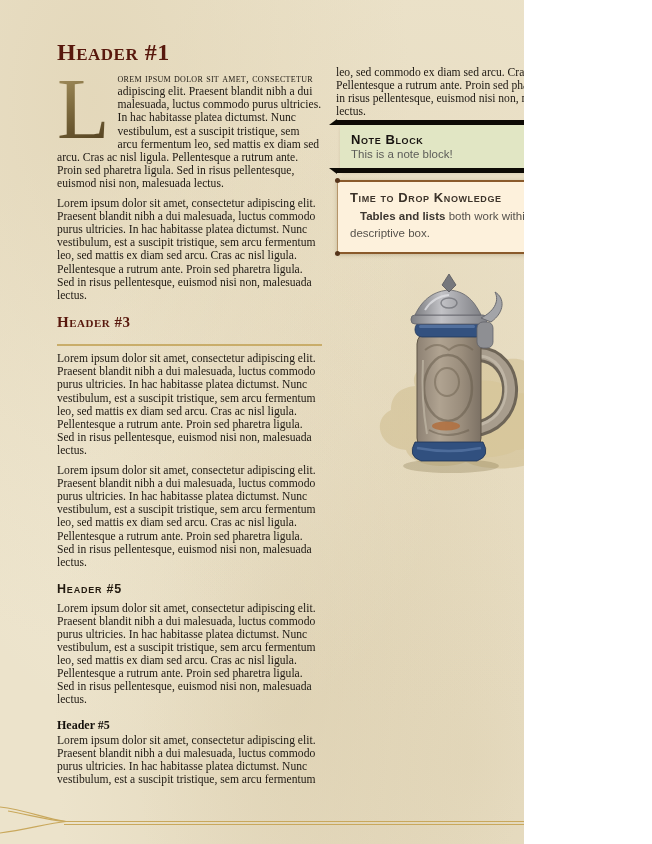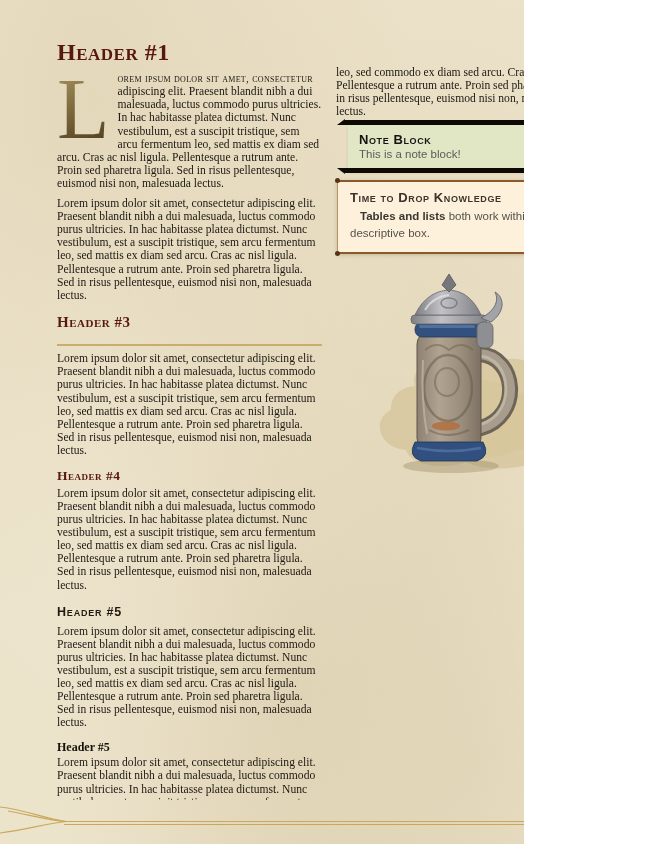--- a/index.html
+++ b/index.html
@@ -46,21 +46,21 @@
   .drop-cap {
     float:left; font-family:"Liberation Serif", serif;
     font-size:86px; line-height:.74; padding:6px 8px 0 0;
     background:linear-gradient(160deg,#a4905e 0%,#7d6a3e 45%,#4f3d1d 100%);
     -webkit-background-clip:text; background-clip:text; color:transparent;
     font-weight:400;
   }
 
   
   .note {
-    position:relative; margin:6px 12px 12px; padding:7px 11px 8px;
+    position:relative; margin:6px 4px 12px; padding:7px 11px 8px;
     background:#e1e6c4; box-shadow:2px 3px 4px rgba(60,48,20,.4);
   }
   .note-bar { position:absolute; left:-3px; right:-3px; height:5px; background:#0d0a05; }
   .note-bar.top { top:-5px; } .note-bar.bottom { bottom:-5px; }
   .note-bar.top::before    { content:""; position:absolute; left:-8px; bottom:0;  border-bottom:6px solid #0d0a05; border-left:8px solid transparent; }
   .note-bar.top::after     { content:""; position:absolute; right:-8px; bottom:0; border-bottom:6px solid #0d0a05; border-right:8px solid transparent; }
   .note-bar.bottom::before { content:""; position:absolute; left:-8px; top:0;  border-top:6px solid #0d0a05; border-left:8px solid transparent; }
   .note-bar.bottom::after  { content:""; position:absolute; right:-8px; top:0; border-top:6px solid #0d0a05; border-right:8px solid transparent; }
   .note-title {
     font-family:"Liberation Sans", sans-serif; font-variant:small-caps;
@@ -103,21 +103,20 @@
     <p class="body-text">
       <span class="drop-cap">L</span><span class="lead-caps">orem ipsum dolor sit amet, consectetur</span>
       <span>adipiscing elit. Praesent blandit nibh a dui malesuada, luctus commodo purus ultricies. In hac habitasse platea dictumst. Nunc vestibulum, est a suscipit tristique, sem arcu fermentum leo, sed mattis ex diam sed arcu. Cras ac nisl ligula. Pellentesque a rutrum ante. Proin sed pharetra ligula. Sed in risus pellentesque, euismod nisi non, malesuada lectus.</span>
     </p>
 
     <p class="body-text">Lorem ipsum dolor sit amet, consectetur adipiscing elit. Praesent blandit nibh a dui malesuada, luctus commodo purus ultricies. In hac habitasse platea dictumst. Nunc vestibulum, est a suscipit tristique, sem arcu fermentum leo, sed mattis ex diam sed arcu. Cras ac nisl ligula. Pellentesque a rutrum ante. Proin sed pharetra ligula. Sed in risus pellentesque, euismod nisi non, malesuada lectus.</p>
 
     <h3>Header #3</h3>
     <p class="body-text">Lorem ipsum dolor sit amet, consectetur adipiscing elit. Praesent blandit nibh a dui malesuada, luctus commodo purus ultricies. In hac habitasse platea dictumst. Nunc vestibulum, est a suscipit tristique, sem arcu fermentum leo, sed mattis ex diam sed arcu. Cras ac nisl ligula. Pellentesque a rutrum ante. Proin sed pharetra ligula. Sed in risus pellentesque, euismod nisi non, malesuada lectus.</p>
 
-    <h4>Header #4</h4>
     <p class="body-text">Lorem ipsum dolor sit amet, consectetur adipiscing elit. Praesent blandit nibh a dui malesuada, luctus commodo purus ultricies. In hac habitasse platea dictumst. Nunc vestibulum, est a suscipit tristique, sem arcu fermentum leo, sed mattis ex diam sed arcu. Cras ac nisl ligula. Pellentesque a rutrum ante. Proin sed pharetra ligula. Sed in risus pellentesque, euismod nisi non, malesuada lectus.</p>
 
     <h5>Header #5</h5>
     <p class="body-text">Lorem ipsum dolor sit amet, consectetur adipiscing elit. Praesent blandit nibh a dui malesuada, luctus commodo purus ultricies. In hac habitasse platea dictumst. Nunc vestibulum, est a suscipit tristique, sem arcu fermentum leo, sed mattis ex diam sed arcu. Cras ac nisl ligula. Pellentesque a rutrum ante. Proin sed pharetra ligula. Sed in risus pellentesque, euismod nisi non, malesuada lectus.</p>
 
     <h6>Header #5</h6>
     <p class="body-text">Lorem ipsum dolor sit amet, consectetur adipiscing elit. Praesent blandit nibh a dui malesuada, luctus commodo purus ultricies. In hac habitasse platea dictumst. Nunc vestibulum, est a suscipit tristique, sem arcu fermentum</p>
   </div>
 
   <div class="col col-right">

